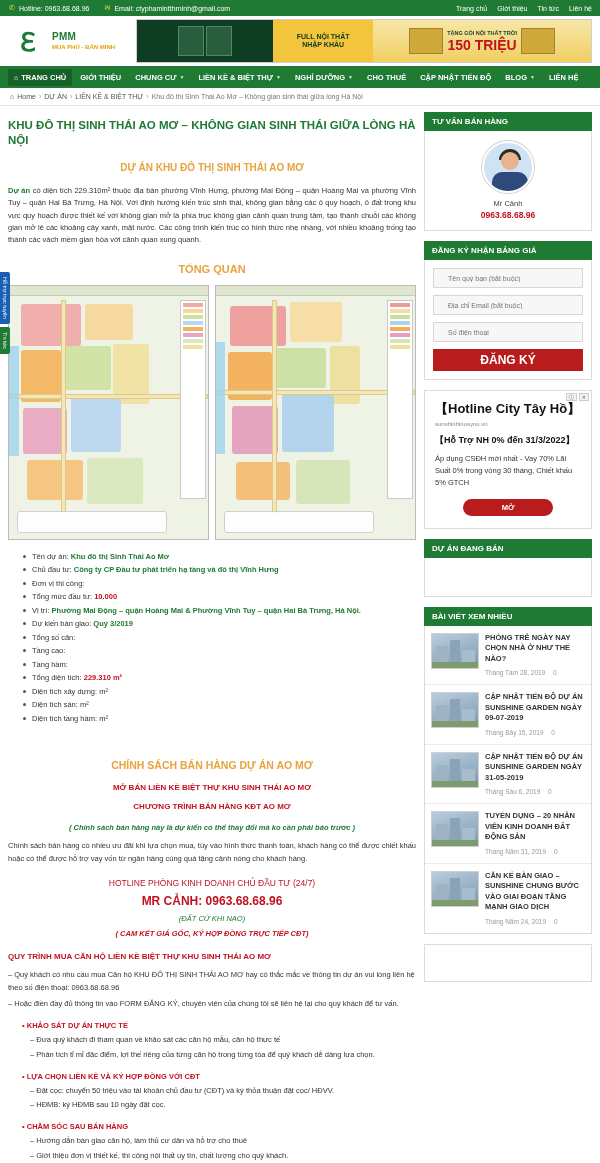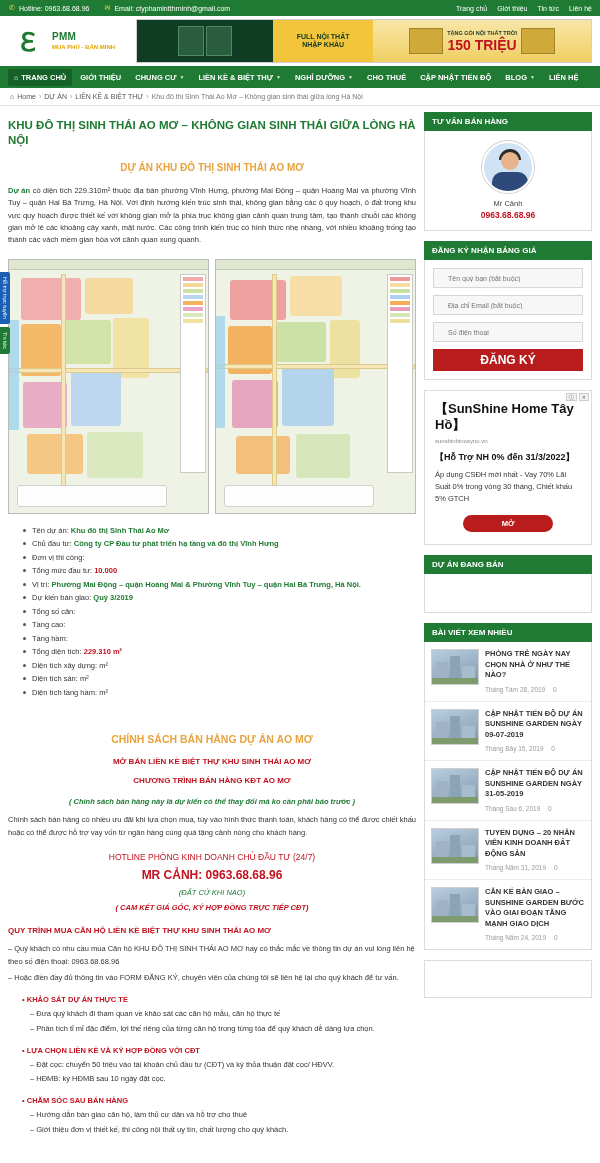--- a/index.html
+++ b/index.html
@@ -395,20 +395,21 @@
 
   <div class="content">
 
     <h1 class="title">KHU ĐÔ THỊ SINH THÁI AO MƠ – KHÔNG GIAN SINH THÁI GIỮA LÒNG HÀ NỘI</h1>
     <h2 class="subtitle">DỰ ÁN KHU ĐÔ THỊ SINH THÁI AO MƠ</h2>
 
     <p class="intro">
       <span class="b hl-green">Dự án</span><span> có diện tích 229.310m² thuộc địa bàn phường Vĩnh Hưng, phường Mai Động – quận Hoàng Mai và phường Vĩnh Tuy – quận Hai Bà Trưng, Hà Nội. Với định hướng kiến trúc sinh thái, không gian bằng các ô quy hoạch, ô đất trong khu vực quy hoạch được thiết kế với không gian mở là phía trục không gian cảnh quan trung tâm, tạo thành chuỗi các không gian mở lẻ các khoảng cây xanh, mặt nước. Các công trình kiến trúc có hình thức nhẹ nhàng, với nhiều khoảng trống tạo thành các vách mềm gian hòa với cảnh quan xung quanh.</span>
     </p>
 
+    <div class="sec-head">TỔNG QUAN</div>
 
     <div class="maps">
       <div class="map-box">
         <div class="m-hdr"></div>
         <div class="blob" style="left:12px;top:18px;width:60px;height:42px;background:#f0a8a8;"></div>
         <div class="blob" style="left:76px;top:18px;width:48px;height:36px;background:#f6d79a;"></div>
         <div class="blob" style="left:12px;top:64px;width:40px;height:52px;background:#f4b35e;"></div>
         <div class="blob" style="left:56px;top:60px;width:46px;height:44px;background:#cfe2a3;"></div>
         <div class="blob" style="left:104px;top:58px;width:36px;height:60px;background:#f1e1a0;"></div>
         <div class="blob" style="left:14px;top:122px;width=40px;width:44px;height:46px;background:#e8a6c2;"></div>
@@ -566,21 +567,21 @@
         <input type="text" placeholder="Số điện thoại" style="">
         <button class="btn-submit">ĐĂNG KÝ</button>
       </div>
     </div>
 
     <div class="ad">
       <div class="ad-badge">
         <span>ⓘ</span>
         <span>✕</span>
       </div>
-      <div class="ad-t1">【SunShine Home Tây Hồ】</div>
+      <div class="ad-t1">【Hotline City Tây Hồ】</div>
       <div class="ad-t2">sunshinhinosyno.vn</div>
       <div class="ad-t3">【Hỗ Trợ NH 0% đến 31/3/2022】</div>
       <div class="ad-t4">Áp dụng CSĐH mới nhất - Vay 70% Lãi Suất 0% trong vòng 30 tháng, Chiết khấu 5% GTCH</div>
       <a class="ad-btn">MỞ</a>
     </div>
 
     <div class="side-head">DỰ ÁN ĐANG BÁN</div>
     <div class="side-box">
       <div class="side-blank" style="border:none"></div>
     </div>
@@ -653,21 +654,21 @@
       </a>
 
       <a class="post" style="border-bottom:none">
         <span class="post-thumb">
           <span class="b1"></span>
             <span class="b2"></span>
             <span class="b3"></span>
             <span class="g"></span>
         </span>
         <span class="post-body">
-          <span class="post-title" style="display:block">CĂN KẾ BÀN GIAO – SUNSHINE GARDEN BƯỚC VÀO GIAI ĐOẠN TĂNG MẠNH GIAO DỊCH</span>
+          <span class="post-title" style="display:block">CĂN KẾ BÀN GIAO – SUNSHINE CHUNG BƯỚC VÀO GIAI ĐOẠN TĂNG MẠNH GIAO DỊCH</span>
           <span class="post-meta">
             <span>Tháng Năm 24, 2019</span>
             <span class="cm">0</span>
           </span>
         </span>
       </a>
     </div>
 
     <div class="side-blank"></div>
   </div>

